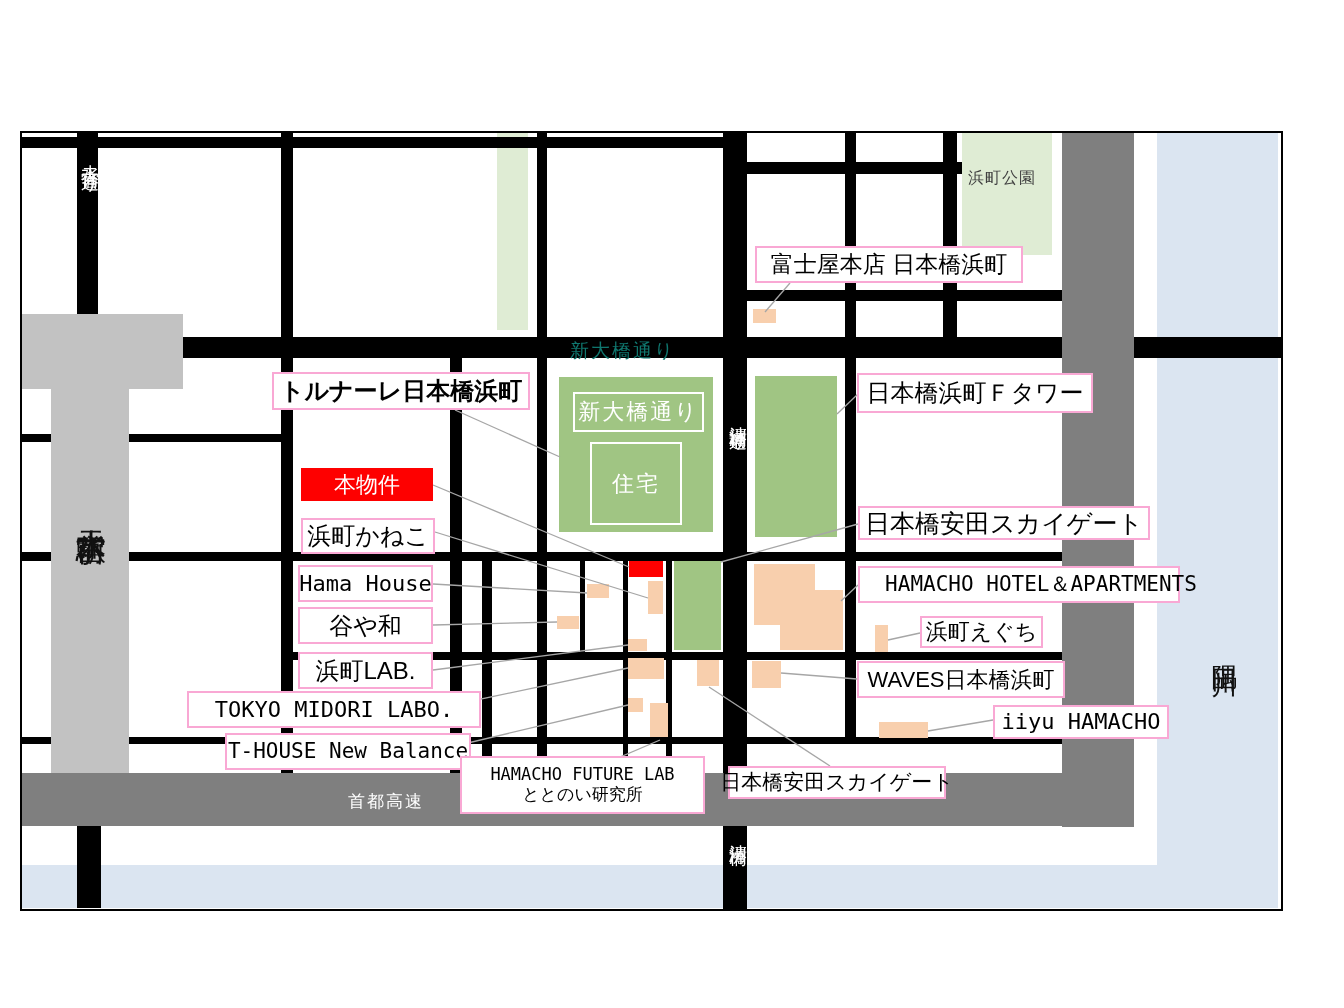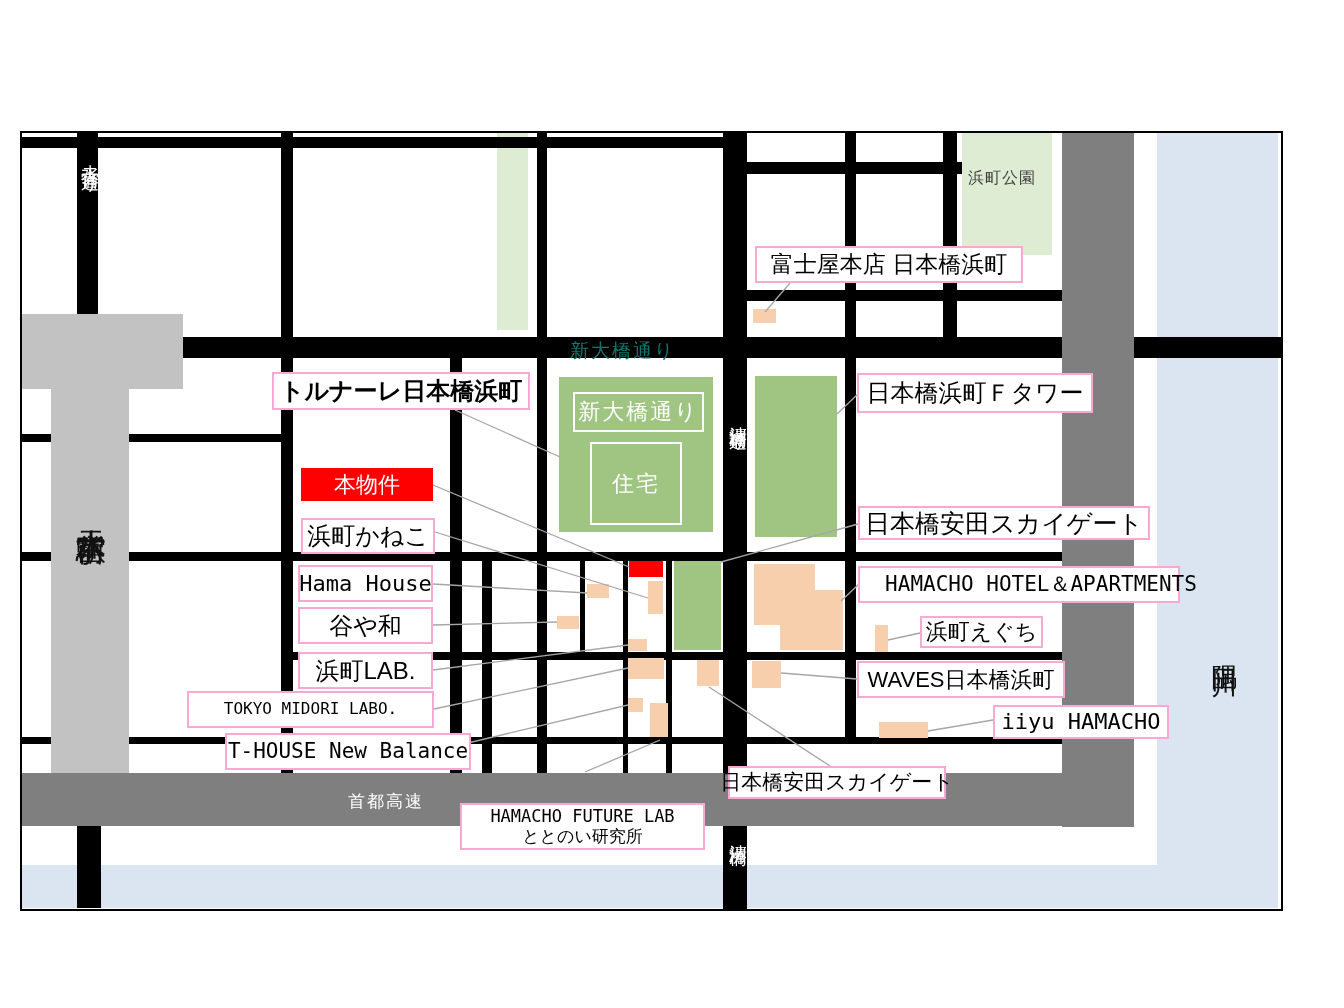--- a/index.html
+++ b/index.html
@@ -127,21 +127,21 @@
         </div>
         <div class="plabel mono" style="left: 276px; top: 432px; width: 135px; height: 37px; font-size: 22px;">
           <span>Hama House</span>
         </div>
         <div class="plabel" style="left: 276px; top: 474px; width: 135px; height: 37px; font-size: 24px;">
           <span>谷や和</span>
         </div>
         <div class="plabel" style="left: 276px; top: 519px; width: 135px; height: 37px; font-size: 24px;">
           <span>浜町LAB.</span>
         </div>
-        <div class="plabel mono" style="left: 165px; top: 558px; width: 247px; height: 37px; font-size: 16px;">
+        <div class="plabel mono" style="left: 165px; top: 558px; width: 294px; height: 37px; font-size: 22px;">
           <span>TOKYO MIDORI LABO.</span>
         </div>
         <div class="plabel mono" style="left: 166px; top: 600px; width: 246px; height: 37px; font-size: 21px; margin-left: 37px;">
           <span>T-HOUSE New Balance</span>
         </div>
         <div class="plabel" style="left: 835px; top: 240px; width: 236px; height: 40px; font-size: 24px;">
           <span>日本橋浜町Ｆタワー</span>
         </div>
         <div class="plabel" style="left: 836px; top: 373px; width: 292px; height: 34px; font-size: 25px;">
           <span>日本橋安田スカイゲート</span>
@@ -151,21 +151,21 @@
         </div>
         <div class="plabel" style="left: 898px; top: 483px; width: 123px; height: 32px; font-size: 22px;">
           <span>浜町えぐち</span>
         </div>
         <div class="plabel" style="left: 835px; top: 528px; width: 208px; height: 37px; font-size: 22px;">
           <span>WAVES日本橋浜町</span>
         </div>
         <div class="plabel mono" style="left: 971px; top: 572px; width: 176px; height: 34px; font-size: 22px;">
           <span>iiyu HAMACHO</span>
         </div>
-        <div class="plabel mono" style="left: 438px; top: 670px; width: 245px; height: 47px; font-size: 17px;">
+        <div class="plabel mono" style="left: 438px; top: 623px; width: 245px; height: 58px; font-size: 17px;">
           <span>HAMACHO FUTURE LAB</span>
           <span>ととのい研究所</span>
         </div>
         <div class="plabel" style="left: 706px; top: 633px; width: 218px; height: 33px; font-size: 21px;">
           <span>日本橋安田スカイゲート</span>
         </div>
       </div>
     <div class="layer" id="layer-texts">
         <div class="mtext" style="left: 548px; top: 205px; font-size: 19px; color: #0f766e; letter-spacing: 2px;">新大橋通り</div>
         <div class="mtext v" style="left: 56px; top: 17px; font-size: 18px; color: rgb(255, 255, 255); letter-spacing: 3px;">水天宮通り</div>

